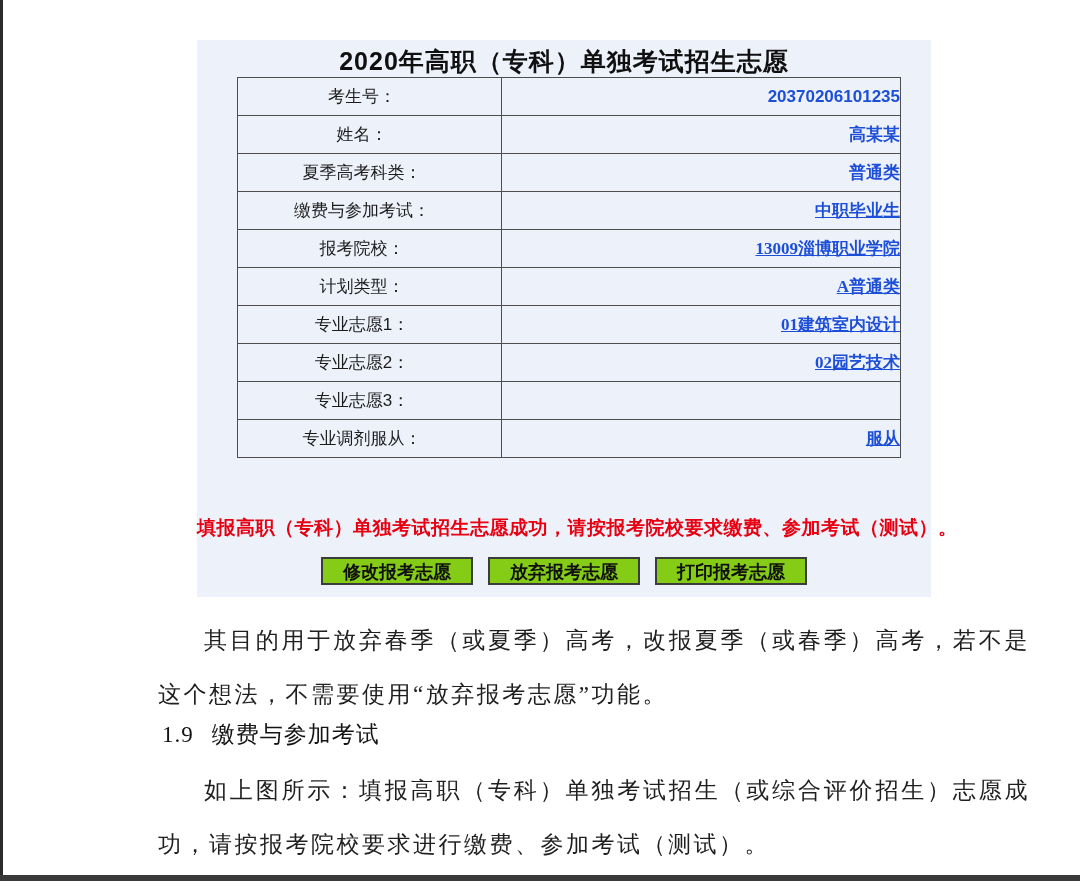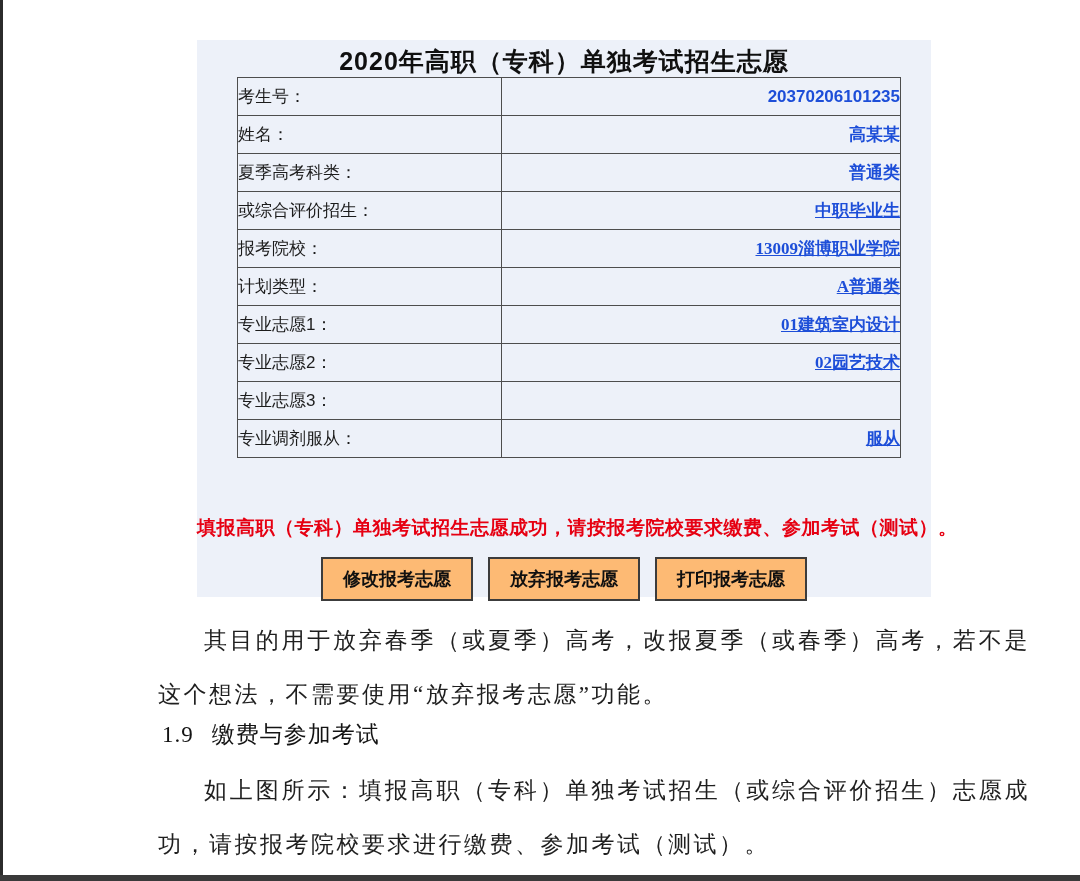--- a/index.html
+++ b/index.html
@@ -40,21 +40,21 @@
     width: 664px;
     border-collapse: collapse; table-layout: fixed;
   }
   .form-table td {
     border: 1px solid #4d4d4d;
     height: 37px;
     overflow: hidden; white-space: nowrap;
   }
   .form-table td.cell-label {
     width: 248px;
-    text-align: left;
+    text-align: center;
     padding: 0 15px 0 0;
     font-size: 17px; color: #1c1c1c; font-weight: normal;
   }
   .form-table td.cell-value {
     padding: 0 0 0 10px;
     font-size: 17px; font-weight: bold; color: #1d4ed8; text-align: right;
   }
   .underlined { text-decoration: underline; font-family: Liberation Serif, serif; }
 
   .warning-text {
@@ -63,22 +63,22 @@
     font-size: 19px; font-weight: bold; color: #e60012;
     line-height: 28px; letter-spacing: 0.5px;
     white-space: nowrap;
   }
   .button-row {
     position: absolute; top: 517px; left: 0; width: 100%;
     display: flex; justify-content: center; gap: 15px;
   }
   .button-row button {
     box-sizing: border-box;
-    height: 44px; min-width: 152px;
-    background: #fdba74;
+    height: 28px; min-width: 152px;
+    background: #84cc16;
     border: 2px solid #3c3c3c;
     border-radius: 0;
     font-size: 18px; font-weight: bold; color: #101010;
     font-family: "Liberation Sans", sans-serif;
     padding: 0 10px;
     line-height: 26px;
     cursor: pointer;
   }
 
   
@@ -120,21 +120,21 @@
         </tr>
         <tr>
           <td class="cell-label">姓名：</td>
           <td class="cell-value"><span>高某某</span></td>
         </tr>
         <tr>
           <td class="cell-label">夏季高考科类：</td>
           <td class="cell-value"><span>普通类</span></td>
         </tr>
         <tr>
-          <td class="cell-label">或综合评价招生：</td>
+          <td class="cell-label">缴费与参加考试：</td>
           <td class="cell-value"><span class="underlined">中职毕业生</span></td>
         </tr>
         <tr>
           <td class="cell-label">报考院校：</td>
           <td class="cell-value"><span class="underlined">13009淄博职业学院</span></td>
         </tr>
         <tr>
           <td class="cell-label">计划类型：</td>
           <td class="cell-value"><span class="underlined">A普通类</span></td>
         </tr>

